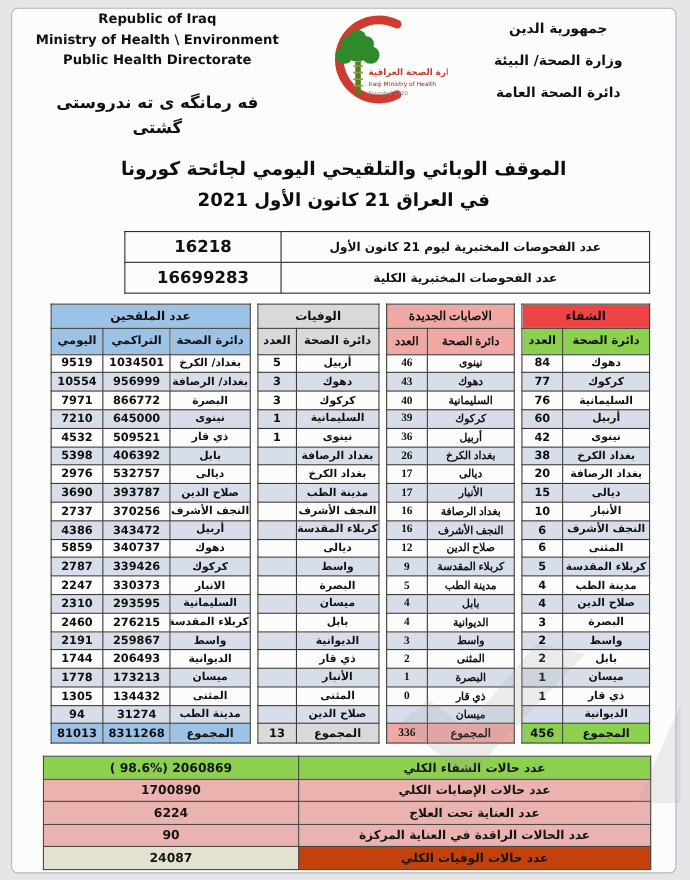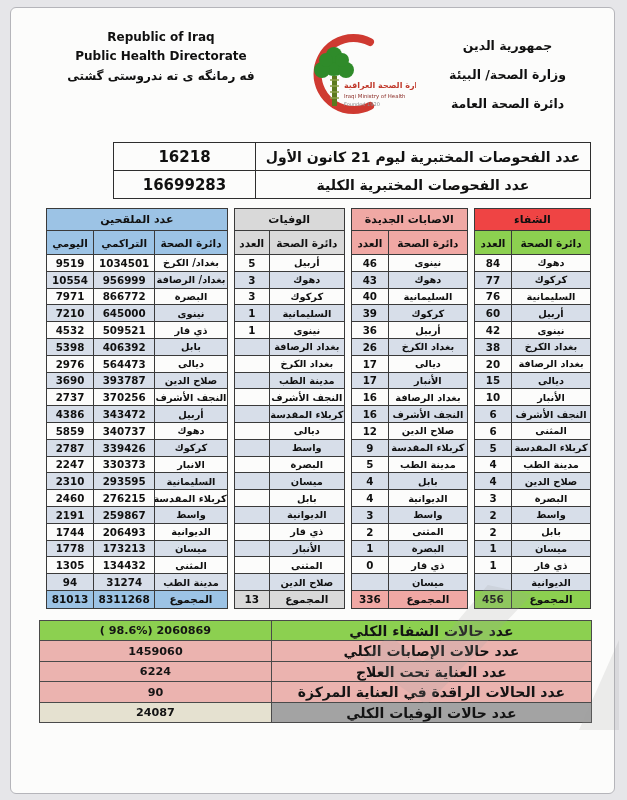--- a/index.html
+++ b/index.html
@@ -9,66 +9,67 @@
     font-family:"DejaVu Sans",sans-serif;
     position:relative;overflow:hidden;
   }
   .photo{position:absolute;inset:0;background:#e6e6e9;}
   .sheet{
     position:absolute;left:10px;top:7px;right:12px;bottom:6px;
     background:#fcfcfb;border:1px solid #b5b5ba;border-radius:6px;
     overflow:hidden;
   }
   
-  .hdr{display:flex;justify-content:flex-end;align-items:flex-start;padding:20px 24px 0 18px;}
+  .hdr{display:flex;justify-content:space-between;align-items:flex-start;padding:0 24px 0 18px;}
   .h-left{width:228px;text-align:center;font-weight:bold;color:#101010;font-size:12px;line-height:1.55;}
-  .h-left .ku{font-size:12px;margin-top:2px;}
+  .h-left .ku{font-size:15px;margin-top:18px;}
   .h-logo{width:150px;display:flex;justify-content:center;}
   .h-right{width:165px;text-align:center;font-weight:bold;color:#101010;font-size:12.5px;line-height:2.3;direction:rtl;padding-top:4px;}
   
   .title{ text-align:center;font-weight:bold;color:#0d0d0d;margin-top:12px;line-height:1.65;}
   .title .l1{font-size:17px;}
   .title .l2{font-size:16.5px;direction:rtl;}
   
   table{border-collapse:collapse;}
   .tests{direction:rtl;width:477px;margin:14px 23px 0 auto;table-layout:fixed;}
   .tests td{border:1.4px solid #2e2e2e;height:25px;font-weight:bold;color:#111;}
-  .tests .lbl{font-size:14px;text-align:center;}
+  .tests .lbl{font-size:11px;text-align:center;}
   .tests .val{font-size:15px;text-align:center;font-family:"DejaVu Sans",sans-serif;direction:ltr;}
   
   .govwrap{direction:rtl;display:flex;gap:6px;align-items:flex-start;margin:9px 23px 0 35px;}
   .gov{direction:rtl;table-layout:fixed;}
   .gov th,.gov td{border:1px solid #3a3a3a;font-weight:bold;color:#101010;text-align:center;padding:0;overflow:hidden;white-space:nowrap;}
   .gov .t-title{height:21px;font-size:11px;}
   .gov .t-col{height:23px;font-size:10.5px;}
   .gov td{height:15.8px;font-size:9.8px;}
   .gov td.num{font-size:10.3px;direction:ltr;}
   .gov tr.alt td{background:#d7dee9;}
   .gov tr.total td{height:17px;font-size:10.5px;}
   
   .summary{direction:rtl;margin:11px 23px 0 28px;width:553px;table-layout:fixed;}
   .summary td{border:1.2px solid #4a4a4a;height:17.5px;font-weight:bold;color:#141414;text-align:center;}
-  .summary .lbl{font-size:14px;}
+  .summary .lbl{font-size:11px;}
   .summary .val{font-size:11.2px;direction:ltr;}
   
   .wm{position:absolute;pointer-events:none;background:rgba(160,160,158,0.18);}
   .wm1{right:95px;bottom:95px;width:170px;height:120px;
        clip-path:polygon(0 62%,38% 100%,100% 8%,74% 0,36% 64%,16% 42%);}
   .wm2{right:8px;bottom:70px;width:40px;height:90px;
        clip-path:polygon(0 100%,100% 0,100% 100%);}
 </style>
 </head>
 <body>
 
 <div class="photo">
   <div class="sheet">
 
     <div class="hdr">
       <div class="h-left">
         <div>Republic of Iraq</div>
+        <div>Ministry of Health \ Environment</div>
         <div>Public Health Directorate</div>
         <div class="ku" dir="rtl">فه رمانگه ى ته ندروستى گشتى</div>
       </div>
 
       <div class="h-logo">
         <svg width="132" height="100" viewBox="0 0 132 100">
           <path d="M 86 14 A 36 36 0 1 0 86 78" fill="none" stroke="#cf3a31" stroke-width="8" stroke-linecap="round"></path>
           <rect x="48" y="48" width="5" height="30" fill="#5a7a1d"></rect>
           <path d="M46 52 h9 M46 58 h9 M46 64 h9 M46 70 h9" stroke="#8aa04a" stroke-width="1.4"></path>
           <g fill="#2f8b2a">
@@ -85,20 +86,24 @@
         </svg>
       </div>
 
       <div class="h-right">
         <div>جمهورية الدين</div>
         <div>وزارة الصحة/ البيئة</div>
         <div>دائرة الصحة العامة</div>
       </div>
     </div>
 
+    <div class="title">
+      <div class="l1" dir="rtl">الموقف الوبائي والتلقيحي اليومي لجائحة كورونا</div>
+      <div class="l2">في العراق  21  كانون الأول 2021</div>
+    </div>
 
     <table class="tests">
       <colgroup>
           <col style="width:335px">
           <col style="width:142px">
         </colgroup>
       <tbody id="tests-body">
           <tr>
             <td class="lbl">عدد الفحوصات المختبرية  ليوم 21 كانون الأول</td>
             <td class="val">16218</td>
@@ -203,21 +208,21 @@
             <tr class="alt">
               <td>الديوانية</td>
               <td class="num"></td>
             </tr>
             <tr class="total">
               <td style="background: rgb(140, 208, 80);">المجموع</td>
               <td class="num" style="background: rgb(140, 208, 80);">456</td>
             </tr>
           </tbody>
         </table>
-        <table class="gov" style="width: 118px;">
+        <table class="gov" style="width: 118px; font-family: Liberation Serif, serif;">
           <colgroup>
             <col style="width: 68%;">
             <col style="width: 32%;">
           </colgroup>
           <tbody>
             <tr>
               <th class="t-title" colspan="2" style="background: rgb(240, 168, 164);">الاصابات الجديدة</th>
             </tr>
             <tr>
               <th class="t-col" style="background: rgb(240, 168, 164);">دائرة الصحة</th>
@@ -448,21 +453,21 @@
               <td class="num">509521</td>
               <td class="num">4532</td>
             </tr>
             <tr class="alt">
               <td>بابل</td>
               <td class="num">406392</td>
               <td class="num">5398</td>
             </tr>
             <tr>
               <td>ديالى</td>
-              <td class="num">564473</td>
+              <td class="num">532757</td>
               <td class="num">2976</td>
             </tr>
             <tr class="alt">
               <td>صلاح الدين</td>
               <td class="num">393787</td>
               <td class="num">3690</td>
             </tr>
             <tr>
               <td>النجف الأشرف</td>
               <td class="num">370256</td>
@@ -537,32 +542,32 @@
           <col style="width:58%">
           <col style="width:42%">
         </colgroup>
       <tbody id="summary-body">
           <tr>
             <td class="lbl" style="background: rgb(140, 208, 80);">عدد حالات الشفاء الكلي</td>
             <td class="val" style="background: rgb(140, 208, 80);">( 98.6%)  2060869</td>
           </tr>
           <tr>
             <td class="lbl" style="background: rgb(235, 179, 175);">عدد حالات الإصابات الكلي</td>
-            <td class="val" style="background: rgb(235, 179, 175);">1459060</td>
+            <td class="val" style="background: rgb(235, 179, 175);">1700890</td>
           </tr>
           <tr>
             <td class="lbl" style="background: rgb(235, 179, 175);">عدد العناية تحت العلاج</td>
             <td class="val" style="background: rgb(235, 179, 175);">6224</td>
           </tr>
           <tr>
             <td class="lbl" style="background: rgb(235, 179, 175);">عدد الحالات الراقدة في العناية المركزة</td>
             <td class="val" style="background: rgb(235, 179, 175);">90</td>
           </tr>
           <tr>
-            <td class="lbl" style="background: #a3a3a3;">عدد حالات الوفيات الكلي</td>
+            <td class="lbl" style="background: #c2410c;">عدد حالات الوفيات الكلي</td>
             <td class="val" style="background: rgb(229, 225, 208);">24087</td>
           </tr>
         </tbody>
     </table>
 
   </div>
 
   <div class="wm wm1"></div>
   <div class="wm wm2"></div>
 </div>

